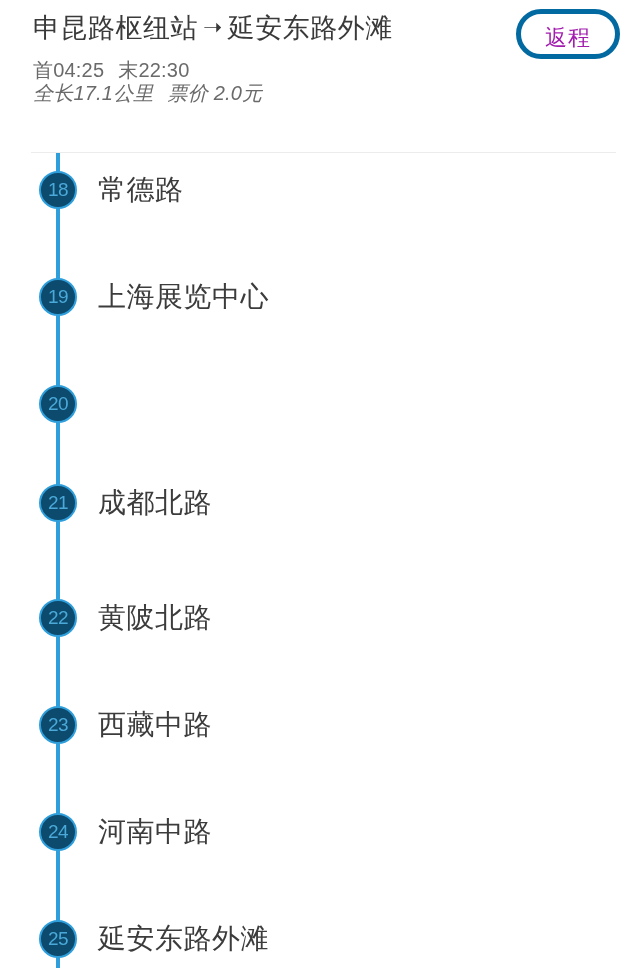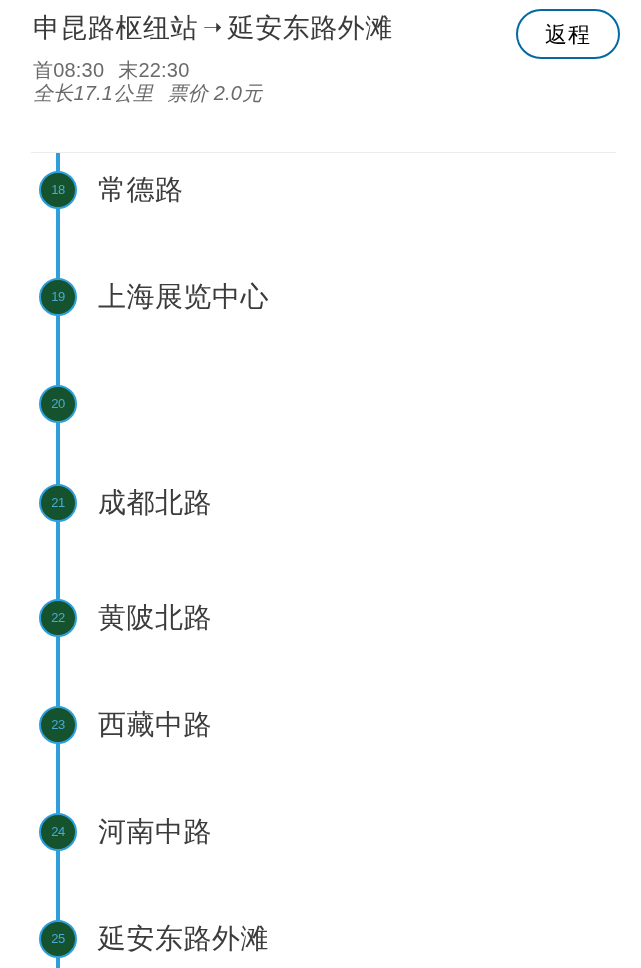--- a/index.html
+++ b/index.html
@@ -65,24 +65,24 @@
   .meta-line-1 { top: 57px; }
   .meta-line-2 { top: 80px; font-style: italic; }
   .meta-gap { display: inline-block; width: 14px; }
 
   .return-button {
     position: absolute;
     right: 21px;
     top: 9px;
     width: 104px;
     height: 50px;
-    border: 2px solid #0369a1;
+    border: 5px solid #0369a1;
     border-radius: 25px;
     background: #ffffff;
-    color: #000000;
+    color: #a21caf;
     font-size: 22px;
     line-height: 48px;
     text-align: center;
     box-sizing: border-box;
     letter-spacing: 1px;
     cursor: pointer;
   }
 
   .header-divider {
     position: absolute;
@@ -120,23 +120,23 @@
 
   .station-node {
     position: absolute;
     left: 39px;
     top: 27px;
     width: 38px;
     height: 38px;
     box-sizing: border-box;
     border: 2px solid #2f9fdc;
     border-radius: 50%;
-    background: #14532d;
+    background: #0c4a6e;
     color: #4aa9d8;
-    font-size: 13px;
+    font-size: 19px;
     line-height: 34px;
     text-align: center;
     font-family: "Liberation Sans", "DejaVu Sans", sans-serif;
     letter-spacing: -0.5px;
   }
 
   .station-name {
     position: absolute;
     left: 98px;
     top: 29px;
@@ -152,21 +152,21 @@
 
 <div class="page">
 
   <div class="header">
 
     <div class="route-title">
       <span>申昆路枢纽站</span><span class="arrow-icon">➝</span><span>延安东路外滩</span>
     </div>
 
     <div class="meta-line meta-line-1">
-      <span>首08:30</span><span class="meta-gap"></span><span>末22:30</span>
+      <span>首04:25</span><span class="meta-gap"></span><span>末22:30</span>
     </div>
 
     <div class="meta-line meta-line-2">
       <span>全长17.1公里</span><span class="meta-gap"></span><span>票价 2.0元</span>
     </div>
 
     <div class="return-button">返程</div>
   </div>
 
   <div class="header-divider"></div>

